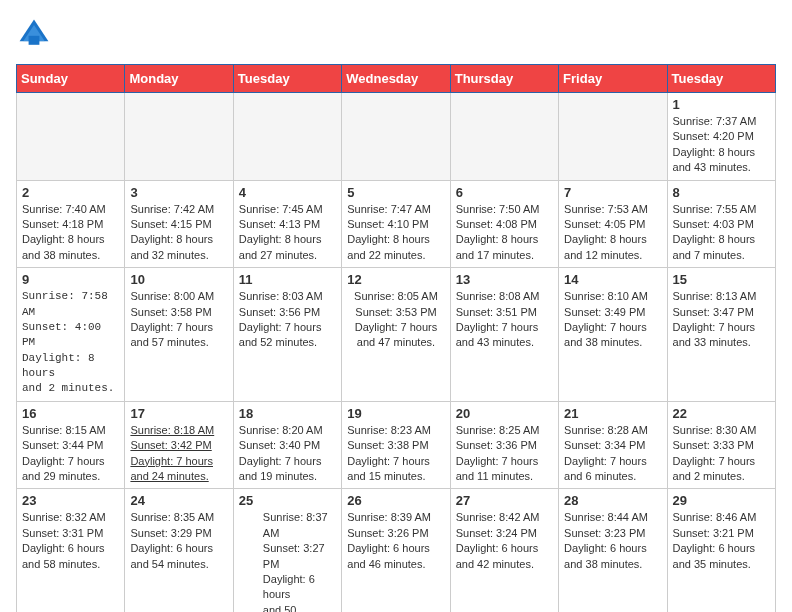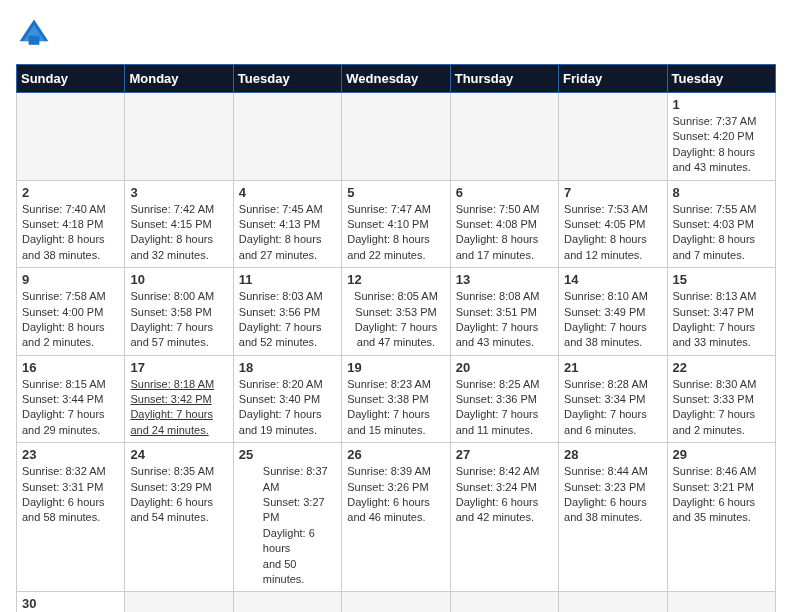--- a/index.html
+++ b/index.html
@@ -37,21 +37,21 @@
     .location-title {
       font-size: 16px;
       color: #555;
     }
     .calendar {
       width: 100%;
       border-collapse: collapse;
       border: 1px solid #bbb;
     }
     .calendar th {
-      background: #0f172a;
+      background: #ef4444;
       color: #fff;
       font-size: 13px;
       font-weight: bold;
       padding: 6px 4px;
       text-align: left;
       border: 1px solid #2a62a8;
     }
     .calendar td {
       width: calc(100% / 7);
       vertical-align: top;
@@ -174,21 +174,21 @@
           <span class="day-number">8</span>
           <div class="day-info" style="white-space: pre-line;">Sunrise: 7:55 AM
 Sunset: 4:03 PM
 Daylight: 8 hours
 and 7 minutes.</div>
         </td>
       </tr>
       <tr>
         <td>
           <span class="day-number">9</span>
-          <div class="day-info" style="white-space: pre-line;">Sunrise: 7:58 AM
+          <div class="day-info" style="white-space: pre-line; font-family: Liberation Mono, monospace;">Sunrise: 7:58 AM
 Sunset: 4:00 PM
 Daylight: 8 hours
 and 2 minutes.</div>
         </td>
         <td>
           <span class="day-number">10</span>
           <div class="day-info" style="white-space: pre-line;">Sunrise: 8:00 AM
 Sunset: 3:58 PM
 Daylight: 7 hours
 and 57 minutes.</div>

